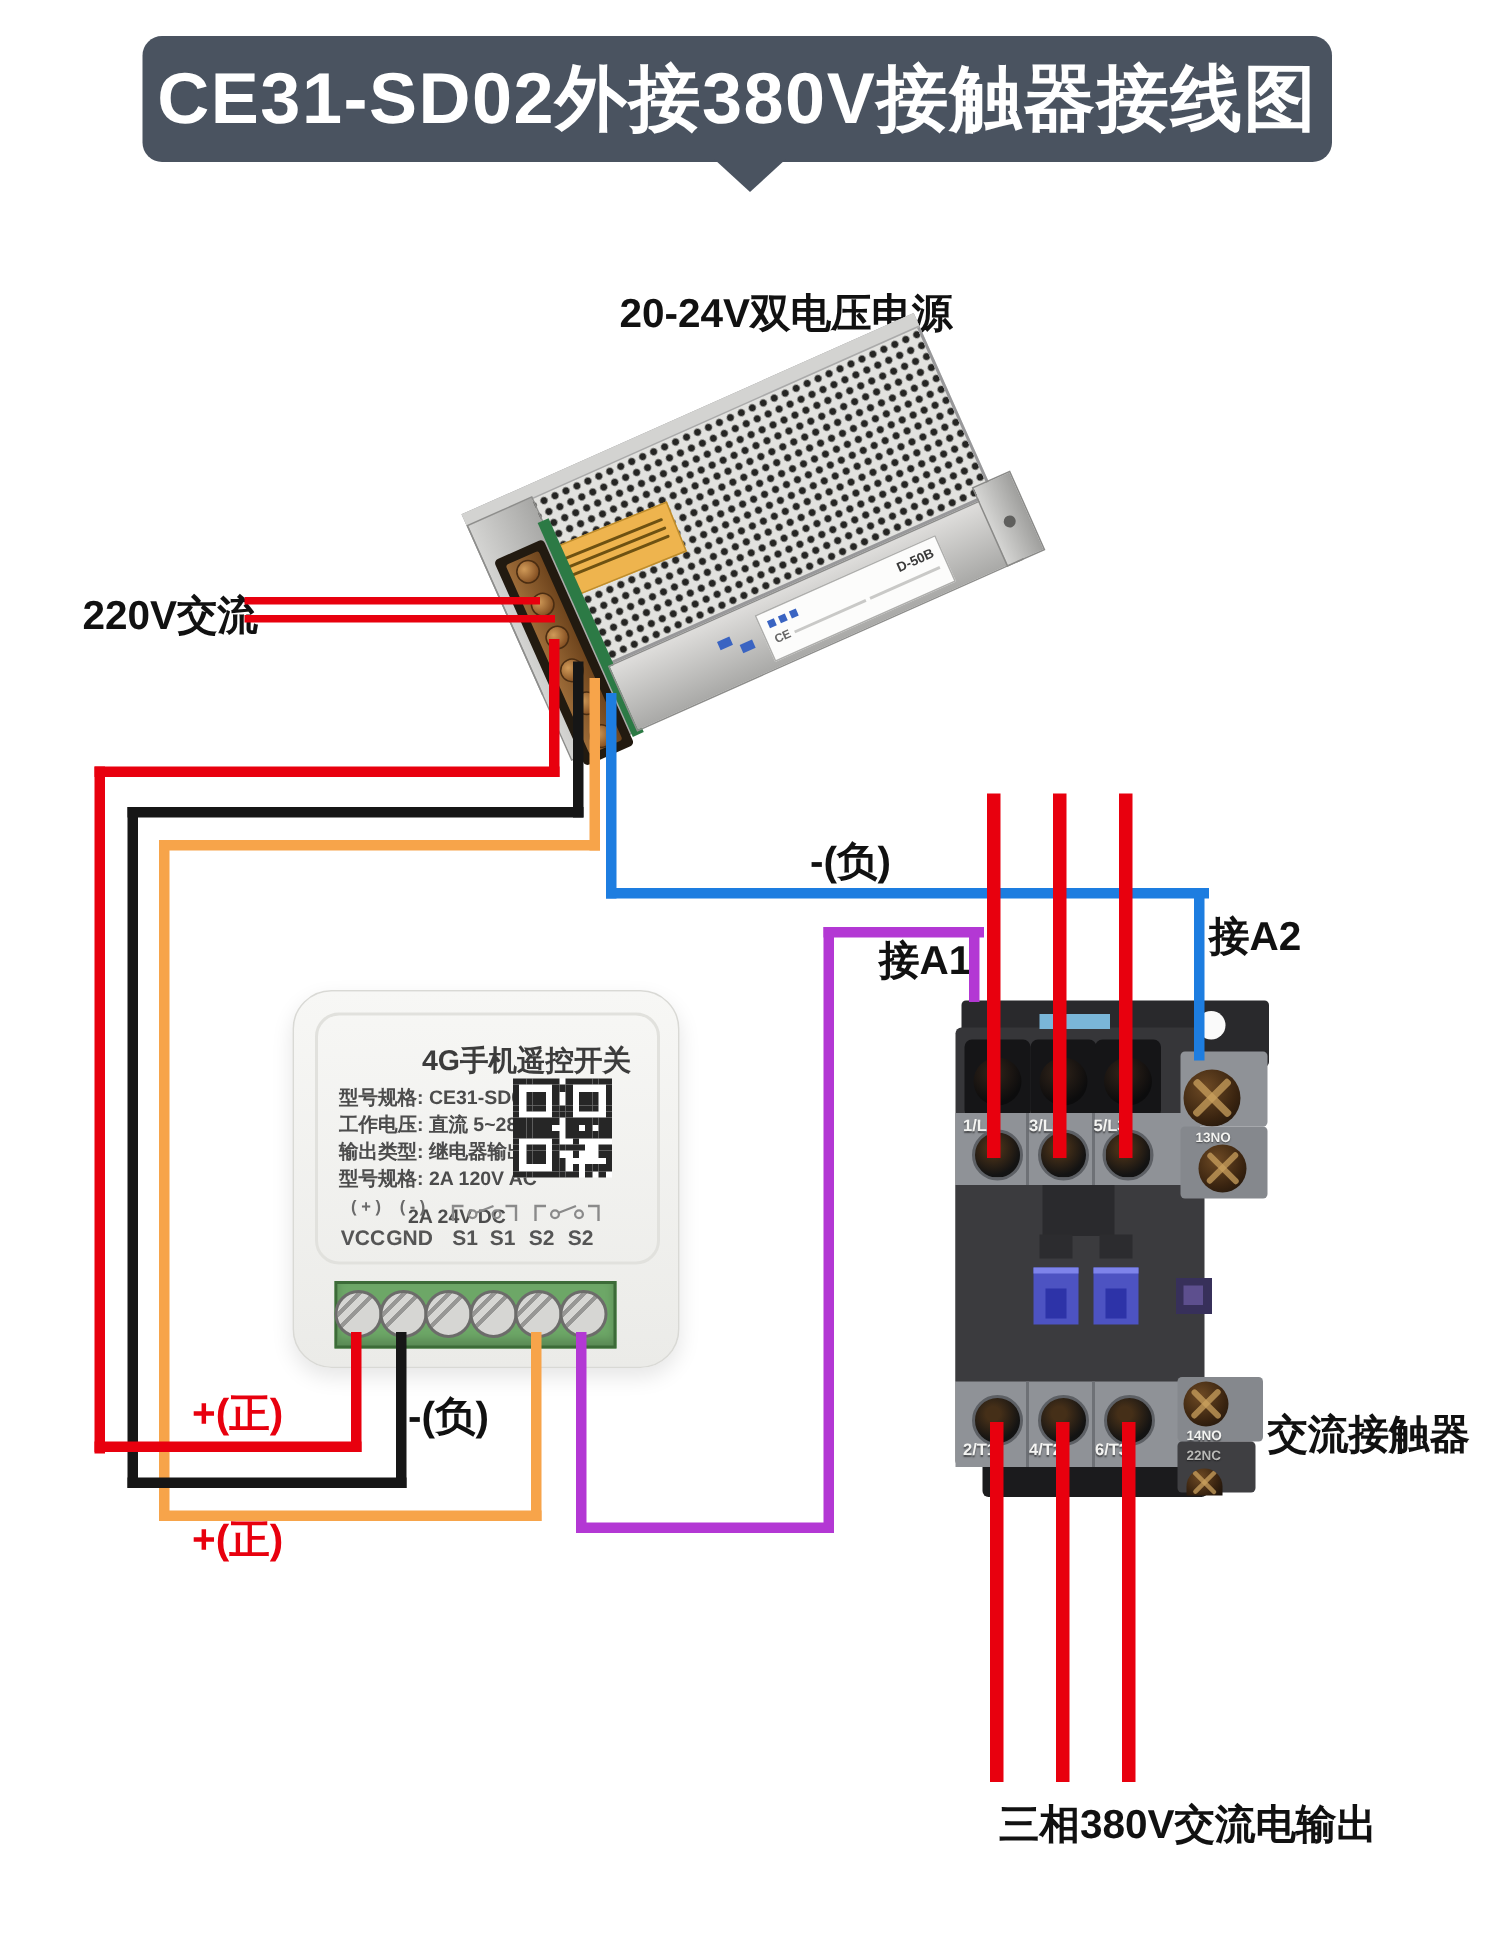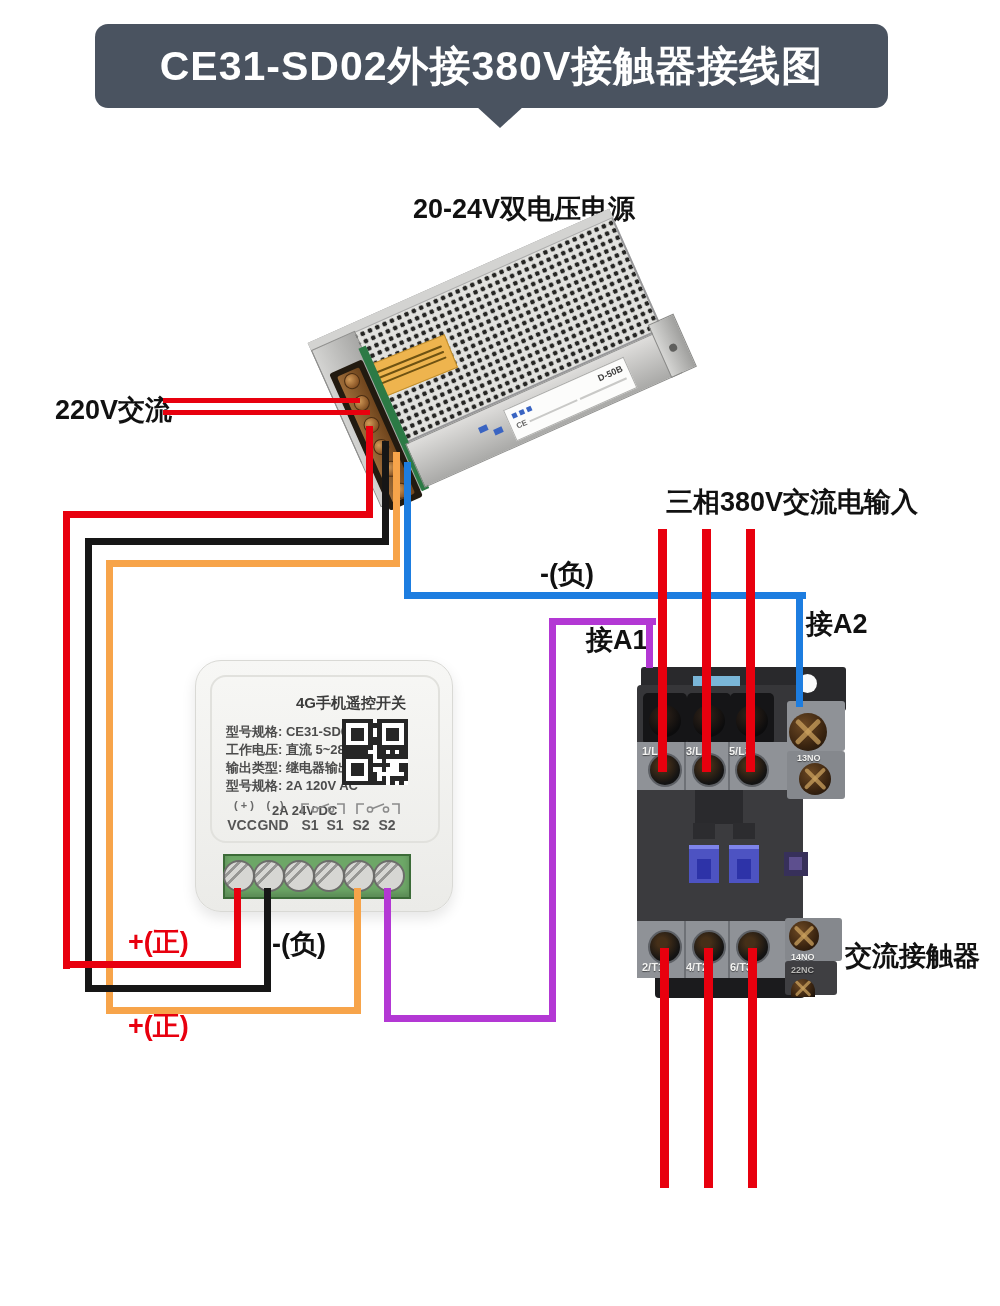--- a/index.html
+++ b/index.html
@@ -2,21 +2,21 @@
 <html style="--banner: #4a5360; --wire-red: #e8000e; --wire-black: #161616; --wire-orange: #f7a44a; --wire-blue: #1d7de0; --wire-purple: #b338d4; --green-block: #6da767;"><head>
 <meta charset="utf-8">
 <style>
   html,body{margin:0;padding:0;background:#fff;}
   .canvas{position:relative;width:1000px;height:1306px;background:#fff;overflow:hidden;
           font-family:"Liberation Sans","DejaVu Sans",sans-serif;}
 
   
   .banner{position:absolute;left:95px;top:24px;width:793px;height:84px;border-radius:13px;
           background:var(--banner);display:flex;align-items:center;justify-content:center;}
-  .banner span{color:#fff;font-size:41px;font-weight:bold;letter-spacing:1px;white-space:nowrap;}
+  .banner span{color:#fff;font-size:48px;font-weight:bold;letter-spacing:1px;white-space:nowrap;}
   .banner-tail{position:absolute;left:476px;top:106px;width:0;height:0;
                border-left:24px solid transparent;border-right:24px solid transparent;
                border-top:22px solid var(--banner);}
 
   
   .lbl{position:absolute;font-size:27px;font-weight:600;color:#111;white-space:nowrap;}
   .lbl.red{color:var(--wire-red);}
 
   
   .wire{position:absolute;}
@@ -58,21 +58,21 @@
                background:linear-gradient(90deg,#d5d5d3,#9f9f9d);border:1px solid #8a8a88;box-sizing:border-box;}
   .psu-bracket i{position:absolute;left:9px;top:26px;width:8px;height:8px;border-radius:50%;background:#5f5f5d;}
 
   
   .relay{position:absolute;left:195px;top:660px;width:258px;height:252px;border-radius:26px;
          background:linear-gradient(180deg,#f7f7f5,#ebebe8);border:1px solid #d9d9d5;
          box-shadow:0 6px 14px rgba(0,0,0,.10);box-sizing:border-box;}
   .relay-inner{position:absolute;left:14px;top:14px;width:226px;height:164px;border-radius:16px;
                border:2px solid #e1e1dd;}
   .relay-title{position:absolute;left:155px;top:33px;transform:translateX(-50%);
-               font-size:15px;font-weight:600;color:#3c3c3c;white-space:nowrap;}
+               font-size:19px;font-weight:600;color:#3c3c3c;white-space:nowrap;}
   .spec{position:absolute;font-size:13px;color:#4c4c4c;white-space:nowrap;font-weight:600;}
   .qr{position:absolute;left:146px;top:58px;width:66px;height:66px;display:grid;
       grid-template-columns:repeat(15,1fr);grid-template-rows:repeat(15,1fr);background:#fff;}
   .qm{background:transparent;}
   .qm.on{background:#262626;}
   .mark{position:absolute;top:138px;transform:translateX(-50%);font-size:11px;color:#6a6a6a;font-weight:600;white-space:nowrap;}
   .pin{position:absolute;top:156px;transform:translateX(-50%);font-size:14px;color:#555;font-weight:600;}
   .swicon{position:absolute;top:140px;}
   .greenblock{position:absolute;left:27px;top:193px;width:188px;height:45px;background:var(--green-block);
               border:2px solid #3c6b38;box-sizing:border-box;box-shadow:inset 0 -4px 6px rgba(0,0,0,.18);}
@@ -114,28 +114,28 @@
 
 <div class="canvas">
 
   <div class="banner">
     <span>CE31-SD02外接380V接触器接线图</span>
   </div>
   <div class="banner-tail"></div>
 
   <div class="lbl" style="left:413px;top:191px;">20-24V双电压电源</div>
   <div class="lbl" style="left:55px;top:392px;">220V交流</div>
-  <div class="lbl" style="left:666px;top:484px;">三相380V交流电输入</div>
   <div class="lbl" style="left:540px;top:556px;">-(负)</div>
   <div class="lbl" style="left:586px;top:622px;">接A1</div>
   <div class="lbl" style="left:806px;top:606px;">接A2</div>
   <div class="lbl red" style="left:128px;top:924px;">+(正)</div>
   <div class="lbl" style="left:272px;top:926px;">-(负)</div>
   <div class="lbl red" style="left:128px;top:1008px;">+(正)</div>
   <div class="lbl" style="left:845px;top:938px;">交流接触器</div>
+  <div class="lbl" style="left:666px;top:1198px;">三相380V交流电输出</div>
 
   <div class="psu">
     <div class="psu-mesh"></div>
     <div class="psu-mesh-edge"></div>
     <div class="psu-sticker">
         <i></i>
         <i></i>
         <i></i>
       </div>
     <div class="psu-end">

